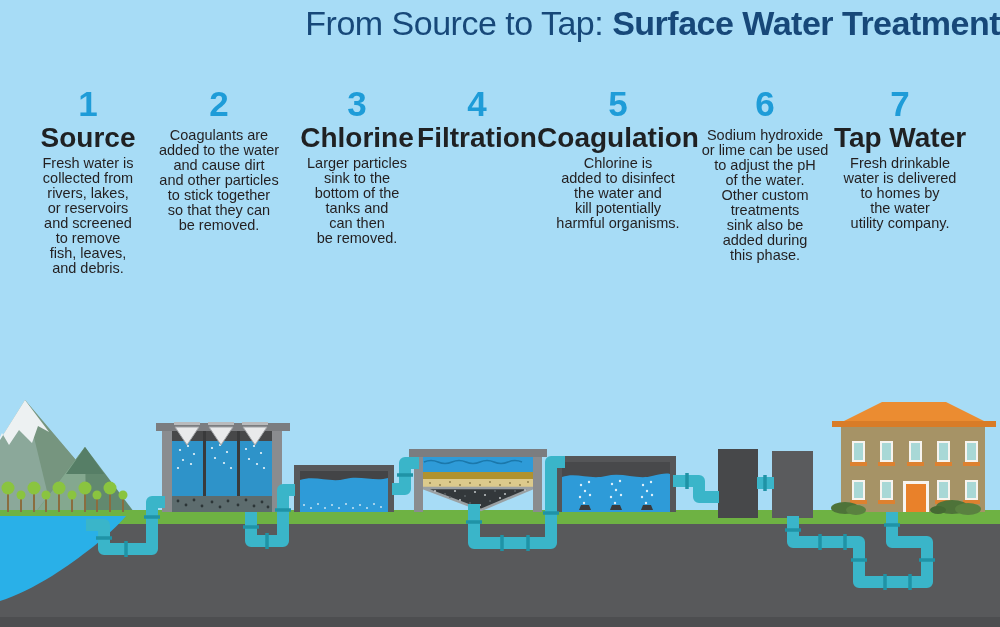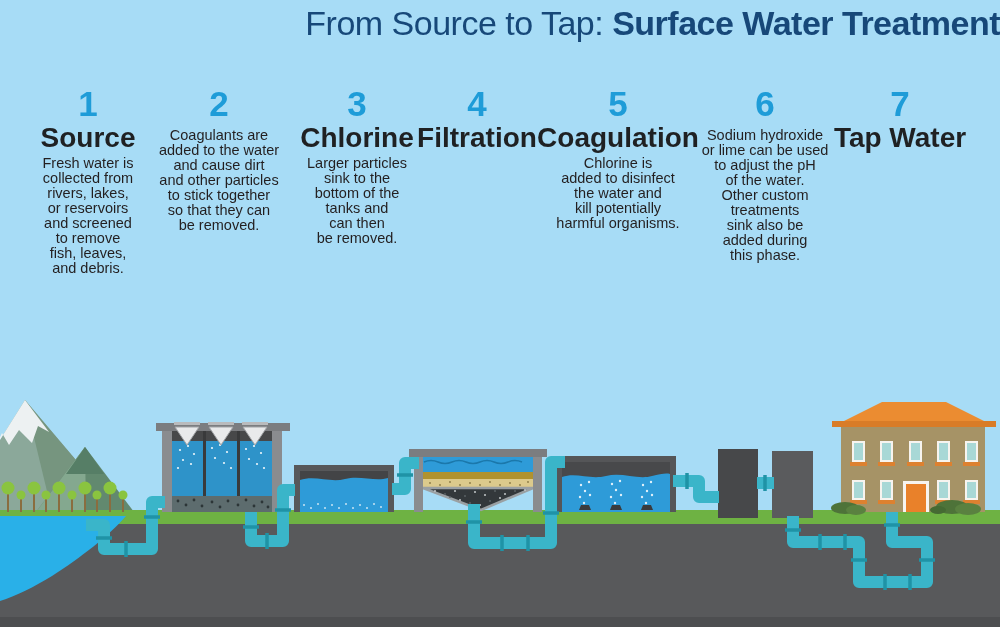--- a/index.html
+++ b/index.html
@@ -97,20 +97,25 @@
 of the water.
 Other custom
 treatments
 sink also be
 added during
 this phase.</div>
 </div>
 <div class="step s7">
   <div class="step-number">7</div>
   <div class="step-heading">Tap Water</div>
+  <div class="step-desc">Fresh drinkable
+water is delivered
+to homes by
+the water
+utility company.</div>
 </div>
 
 <svg class="scene" viewBox="0 380 1000 247" width="1000" height="247" xmlns="http://www.w3.org/2000/svg">
 
   <g>
     <polygon points="25,400 -45,512 120,512" fill="#8ba89a"></polygon>
     <polygon points="25,400 120,512 52,512" fill="#76957f"></polygon>
     <polygon points="25,400 49,432 38,426 32,443 19,430 9,445 2,433 -4,446" fill="#edf1f2"></polygon>
     <polygon points="85,447 36,512 134,512" fill="#62896f"></polygon>
     <polygon points="85,447 36,512 86,512" fill="#84a88f"></polygon>

